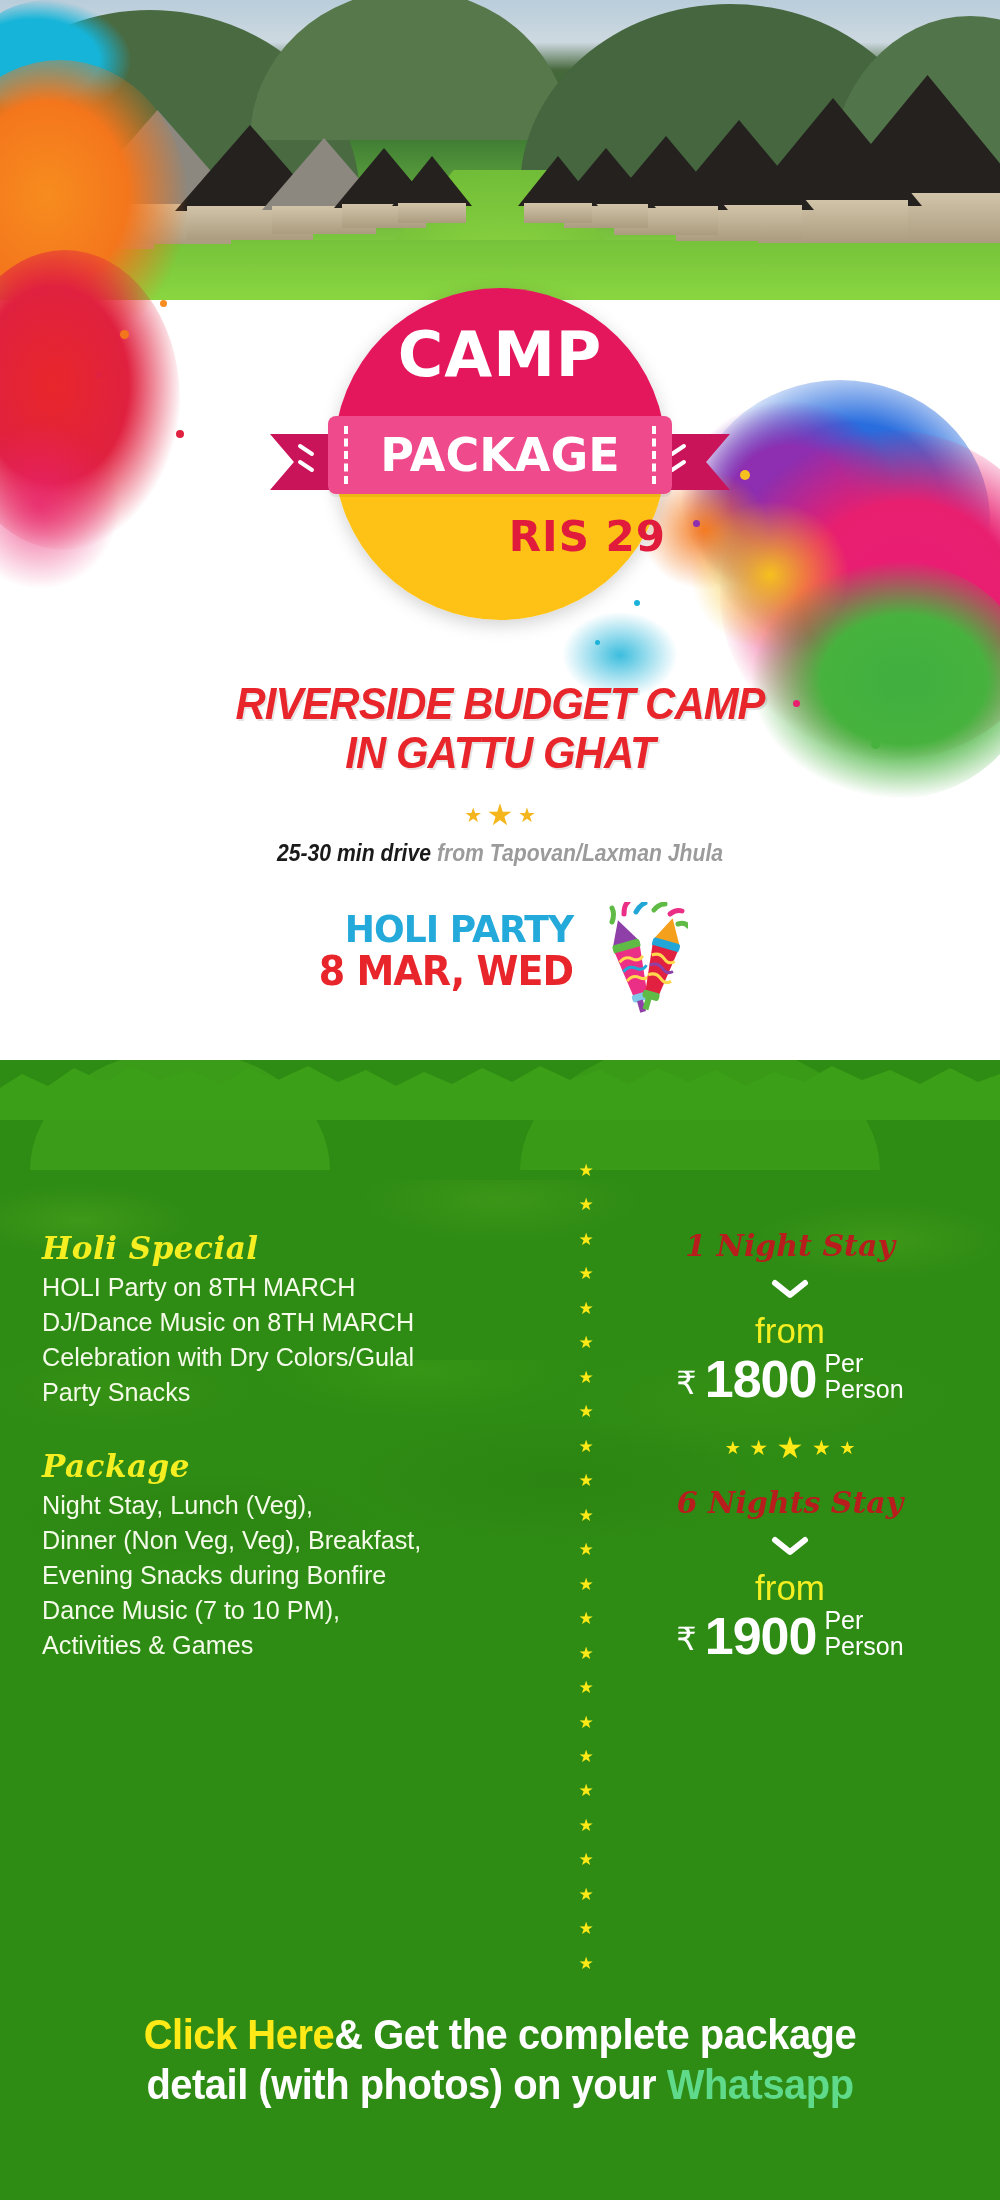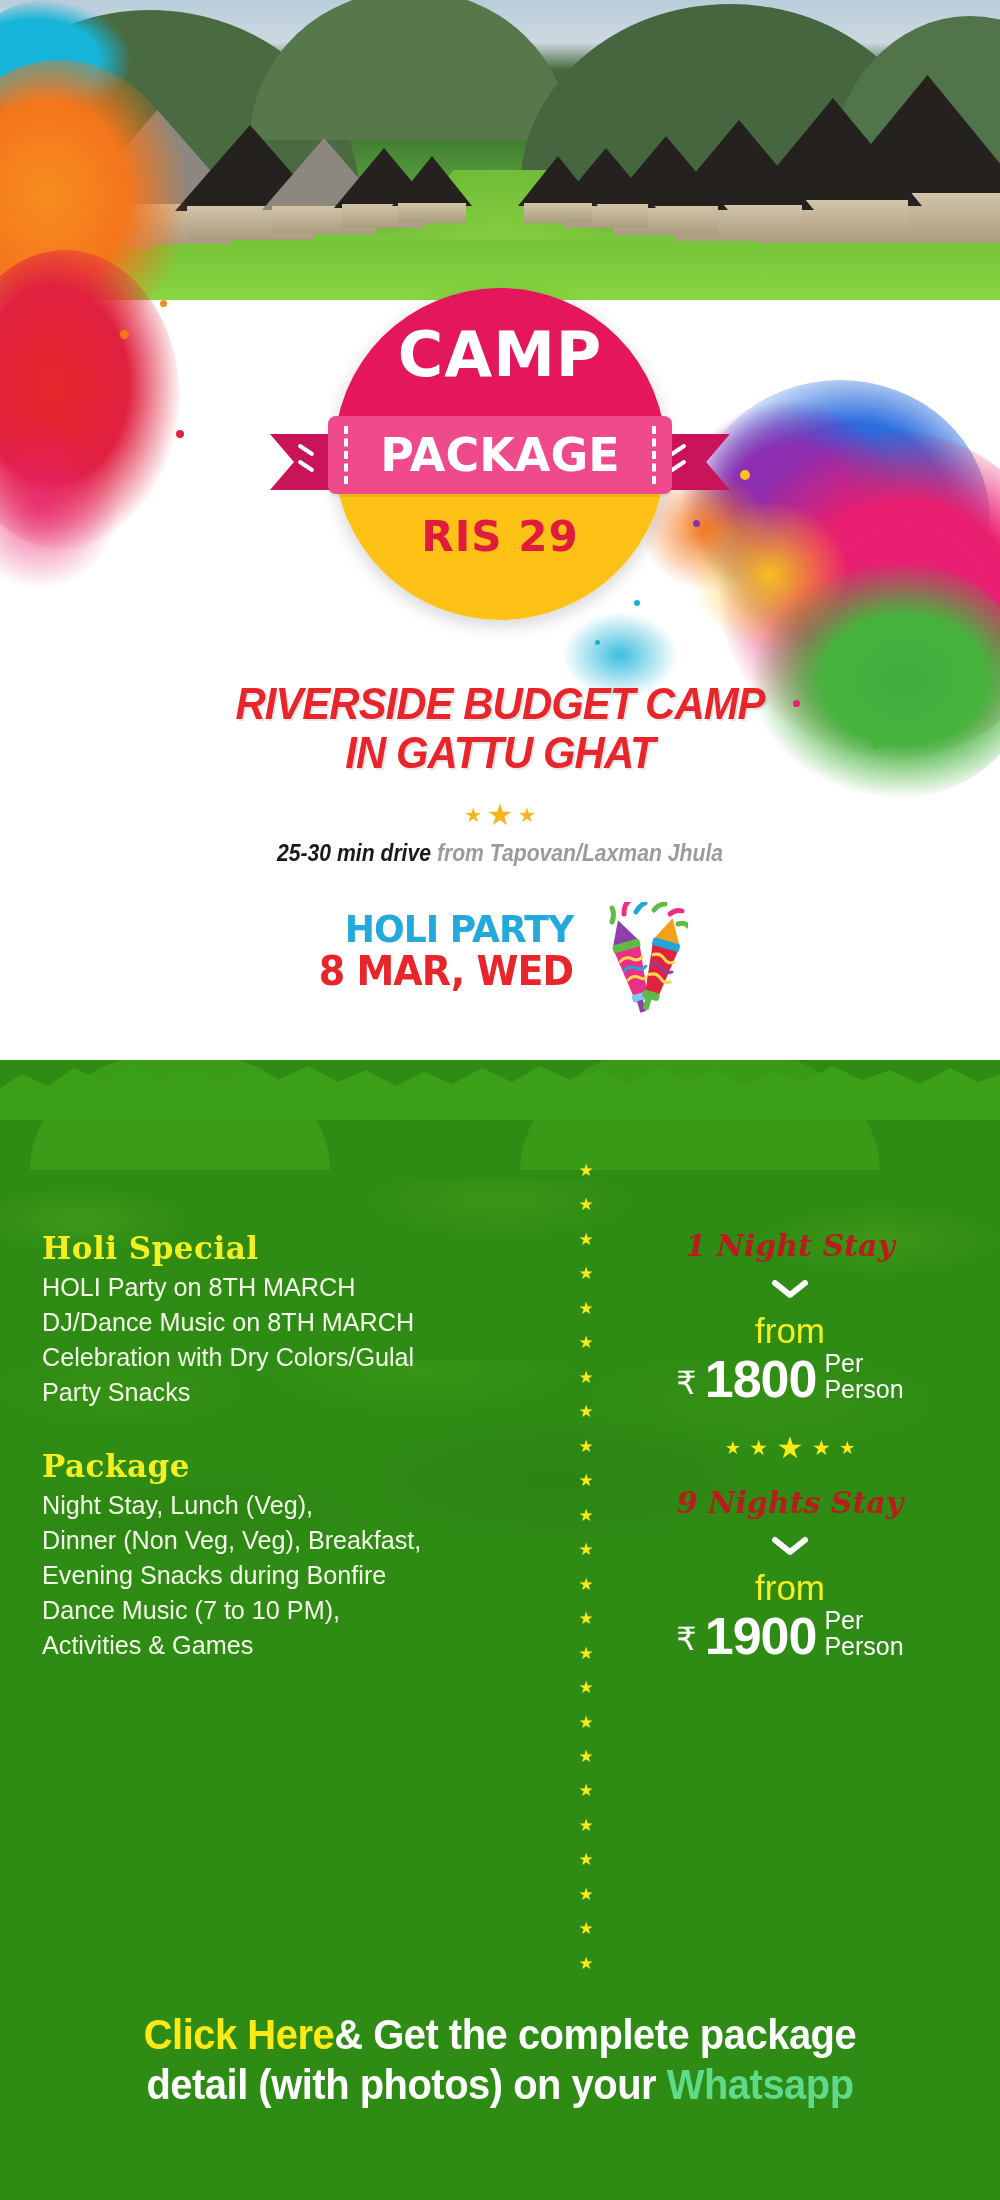--- a/index.html
+++ b/index.html
@@ -167,21 +167,21 @@
     font-size: 46px; color:#ffffff; letter-spacing: 0px;
   }
   .ribbon .band .stitch {
     position: absolute; top: 10px; width: 0; height: 58px;
     border-left: 4px dashed #ffffff;
   }
   .ribbon .band .stitch.l { left: 16px; }
   .ribbon .band .stitch.r { right: 16px; }
   .badge .ris {
     position: absolute; left: 0; top: 224px; width: 332px;
-    text-align: center;
+    text-align: right;
     font-family: "DejaVu Sans", sans-serif;
     font-weight: bold;
     font-size: 42px;
     color: #e01b3c;
     letter-spacing: 1px;
   }
 
   
   .title {
     position: absolute; left: 0; top: 680px; width: 1000px;
@@ -282,21 +282,21 @@
   }
   .starcol span { color: #ffe916; font-size: 17px; line-height: 1; }
 
   
   .leftcol {
     position: absolute; left: 42px; top: 1230px; width: 510px;
     z-index: 9;
   }
   .sec-h {
     font-family: "DejaVu Serif", serif;
-    font-weight: bold; 
+    font-weight: bold; font-style: italic;
     font-size: 31px; color: #f5ef22;
     margin-bottom: 4px;
     letter-spacing: 0.5px;
   }
   .sec-b {
     font-family: "Liberation Sans", sans-serif;
     font-size: 26.5px; color: #f4fbe8; line-height: 1.32;
     transform: scaleX(0.95); transform-origin: left center;
   }
   .leftcol .blk2 { margin-top: 38px; }
@@ -608,21 +608,21 @@
 
     <div class="stars5">
       <span class="sm">★</span>
       <span class="md">★</span>
       <span class="lg">★</span>
       <span class="md">★</span>
       <span class="sm">★</span>
     </div>
 
     <div class="blk-2n">
-      <div class="p-title">9 Nights Stay</div>
+      <div class="p-title">6 Nights Stay</div>
       <svg class="chev" viewBox="0 0 40 20">
         <path d="M5 4 L20 16 L35 4" stroke="#ffffff" stroke-width="6" fill="none" stroke-linecap="round" stroke-linejoin="round"></path>
       </svg>
       <div class="p-from">from</div>
       <div class="price-row">
         <span class="p-rupee">₹</span>
         <span class="p-amount">1900</span>
         <span class="p-per">
           <span>Per</span><br>
           <span>Person</span>

